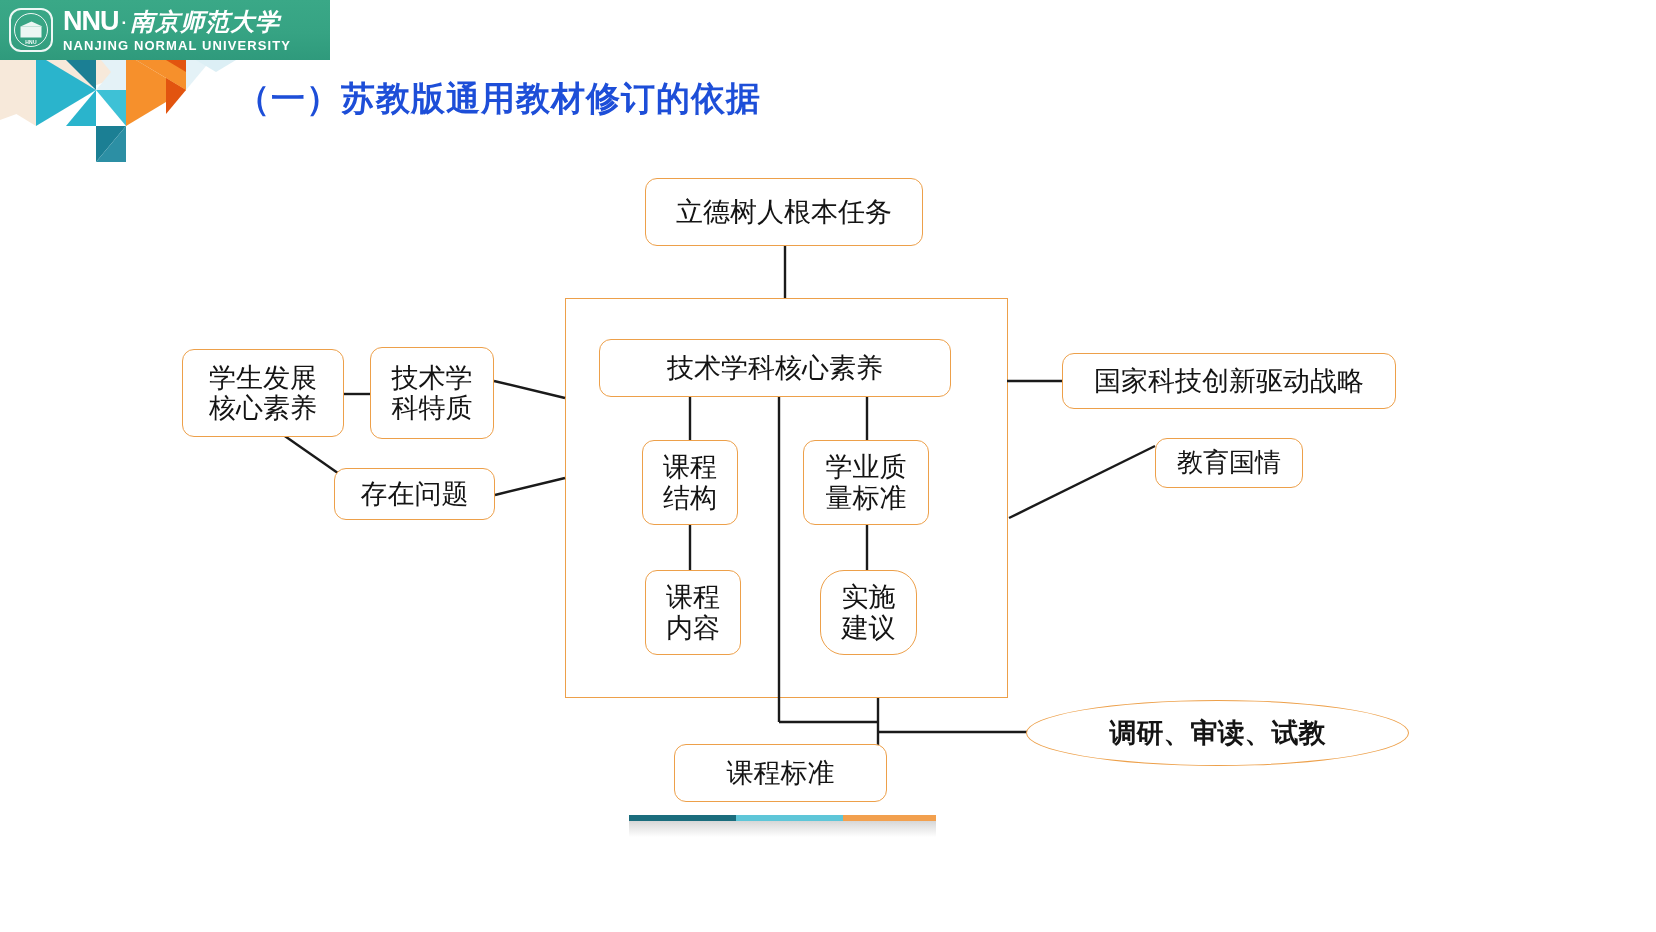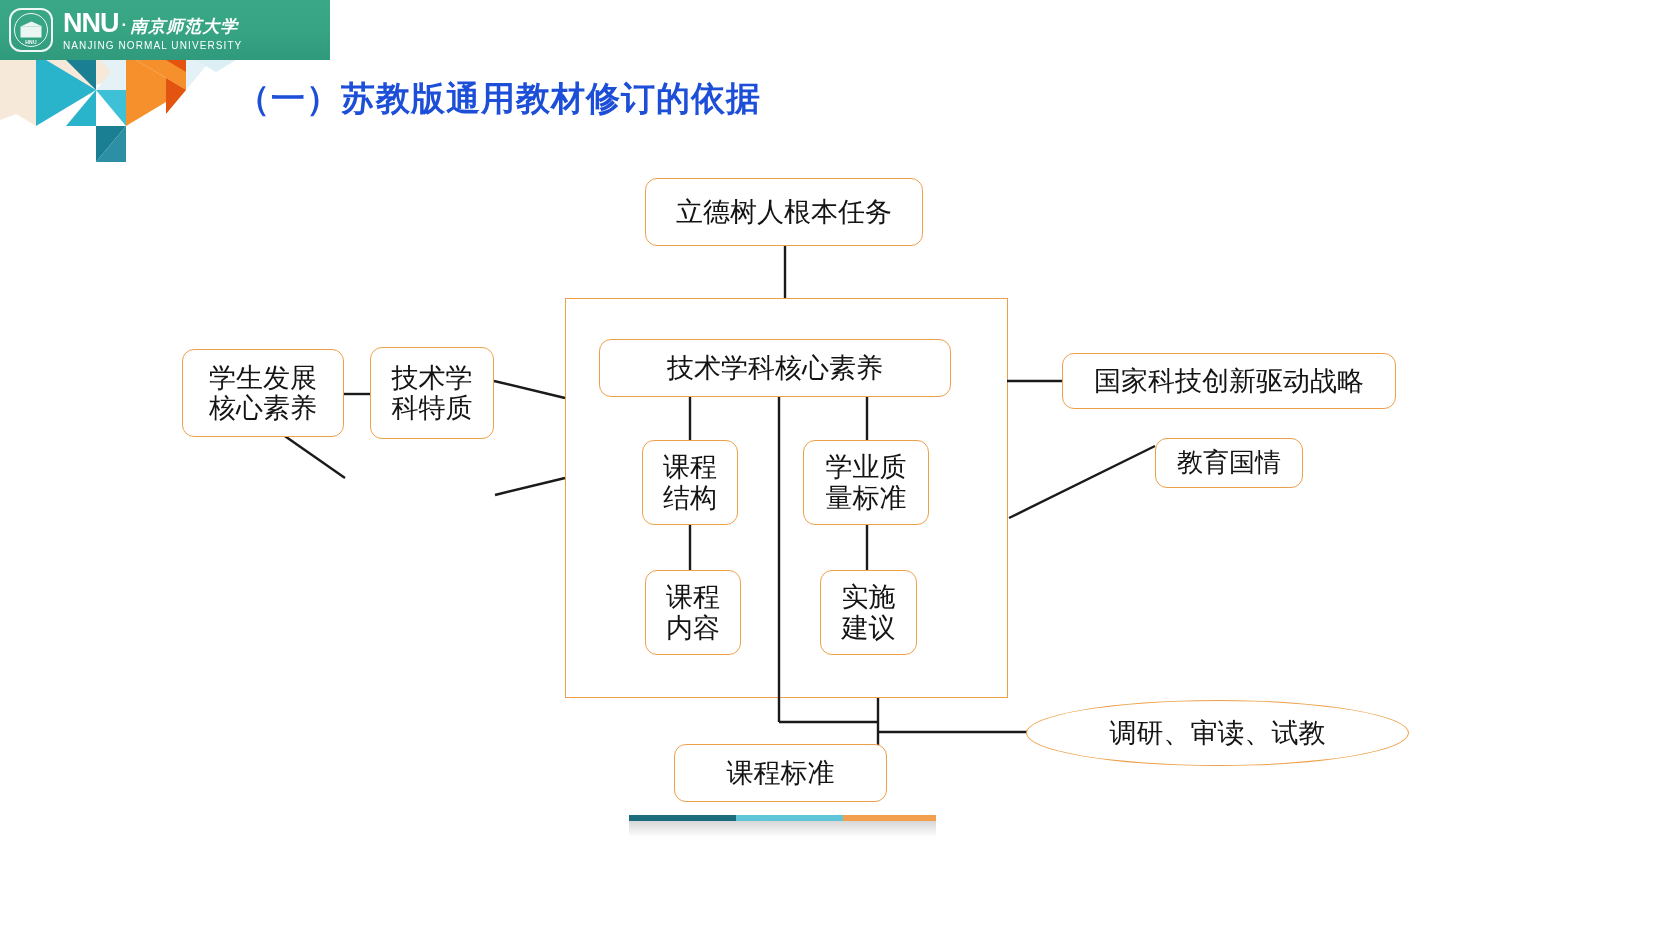--- a/index.html
+++ b/index.html
@@ -81,27 +81,27 @@
     line-height: 1;
   }
   .logo-cn {
     font-size: 27px;
     font-weight: bold;
     letter-spacing: 0px;
     white-space: nowrap;
   }
   .logo-cn .nnu { letter-spacing: -1px; }
   .logo-cn .dot { font-size: 17px; padding: 0 3px; vertical-align: middle;}
-  .logo-cn .zh  { font-size: 17px; font-family: "Liberation Serif", "DejaVu Serif", serif; font-style: italic; letter-spacing: 1px;}
+  .logo-cn .zh  { font-size: 24px; font-family: "Liberation Serif", "DejaVu Serif", serif; font-style: italic; letter-spacing: 1px;}
   .logo-en {
-    font-size: 10px;
+    font-size: 13px;
     letter-spacing: 1.1px;
     margin-top: 4px;
     white-space: nowrap;
-    font-weight: 400;
+    font-weight: 700;
   }
 
   
   .deco { position: absolute; left: 0; top: 54px; width: 340px; height: 130px; z-index: 3;}
   .deco-beige {
     position: absolute; left: 0; top: 0;
     width: 330px; height: 120px;
     z-index: 1;
   }
 
@@ -271,40 +271,41 @@
   <div class="node" style="left:645px; top:178px; width:278px; height:68px;">立德树人根本任务</div>
 
   <div class="node" style="left:599px; top:339px; width:352px; height:58px;">技术学科核心素养</div>
 
   <div class="node" style="left:182px; top:349px; width:162px; height:88px;">学生发展
 核心素养</div>
 
   <div class="node" style="left:370px; top:347px; width:124px; height:92px;">技术学
 科特质</div>
 
+  <div class="node" style="left:334px; top:468px; width:161px; height:52px;">存在问题</div>
 
   <div class="node" style="left:1062px; top:353px; width:334px; height:56px;">国家科技创新驱动战略</div>
 
   <div class="node serif" style="left:1155px; top:438px; width:148px; height:50px;">教育国情</div>
 
   <div class="node" style="left:642px; top:440px; width:96px; height:85px;">课程
 结构</div>
 
   <div class="node" style="left:645px; top:570px; width:96px; height:85px;">课程
 内容</div>
 
   <div class="node" style="left:803px; top:440px; width:126px; height:85px;text-align:right;">学业质
 量标准</div>
 
-  <div class="node" style="left:820px; top:570px; width:97px; height:85px;">实施
+  <div class="node" style="left:820px; top:570px; width:97px; height:85px;border-radius:24px;">实施
 建议</div>
 
   <div class="node" style="left:674px; top:744px; width:213px; height:58px;">课程标准</div>
 
-  <div class="ellipse-node" style="left:1026px; top:700px; width:383px; height:66px;">调研、审读、试教</div>
+  <div class="ellipse-node" style="left:1026px; top:700px; width:383px; height:66px;font-weight:bold;">调研、审读、试教</div>
 
   <div class="bottom-shadow"></div>
   <div class="bottom-rule">
     <i class="br1"></i>
     <i class="br2"></i>
     <i class="br3"></i>
   </div>
 
 </div>
 

